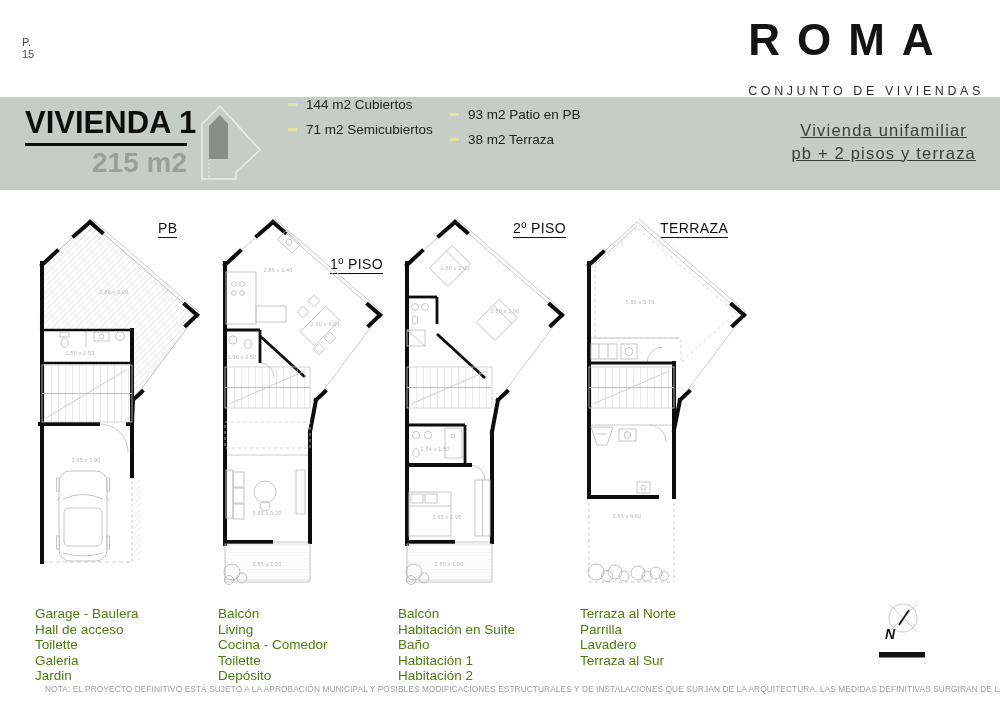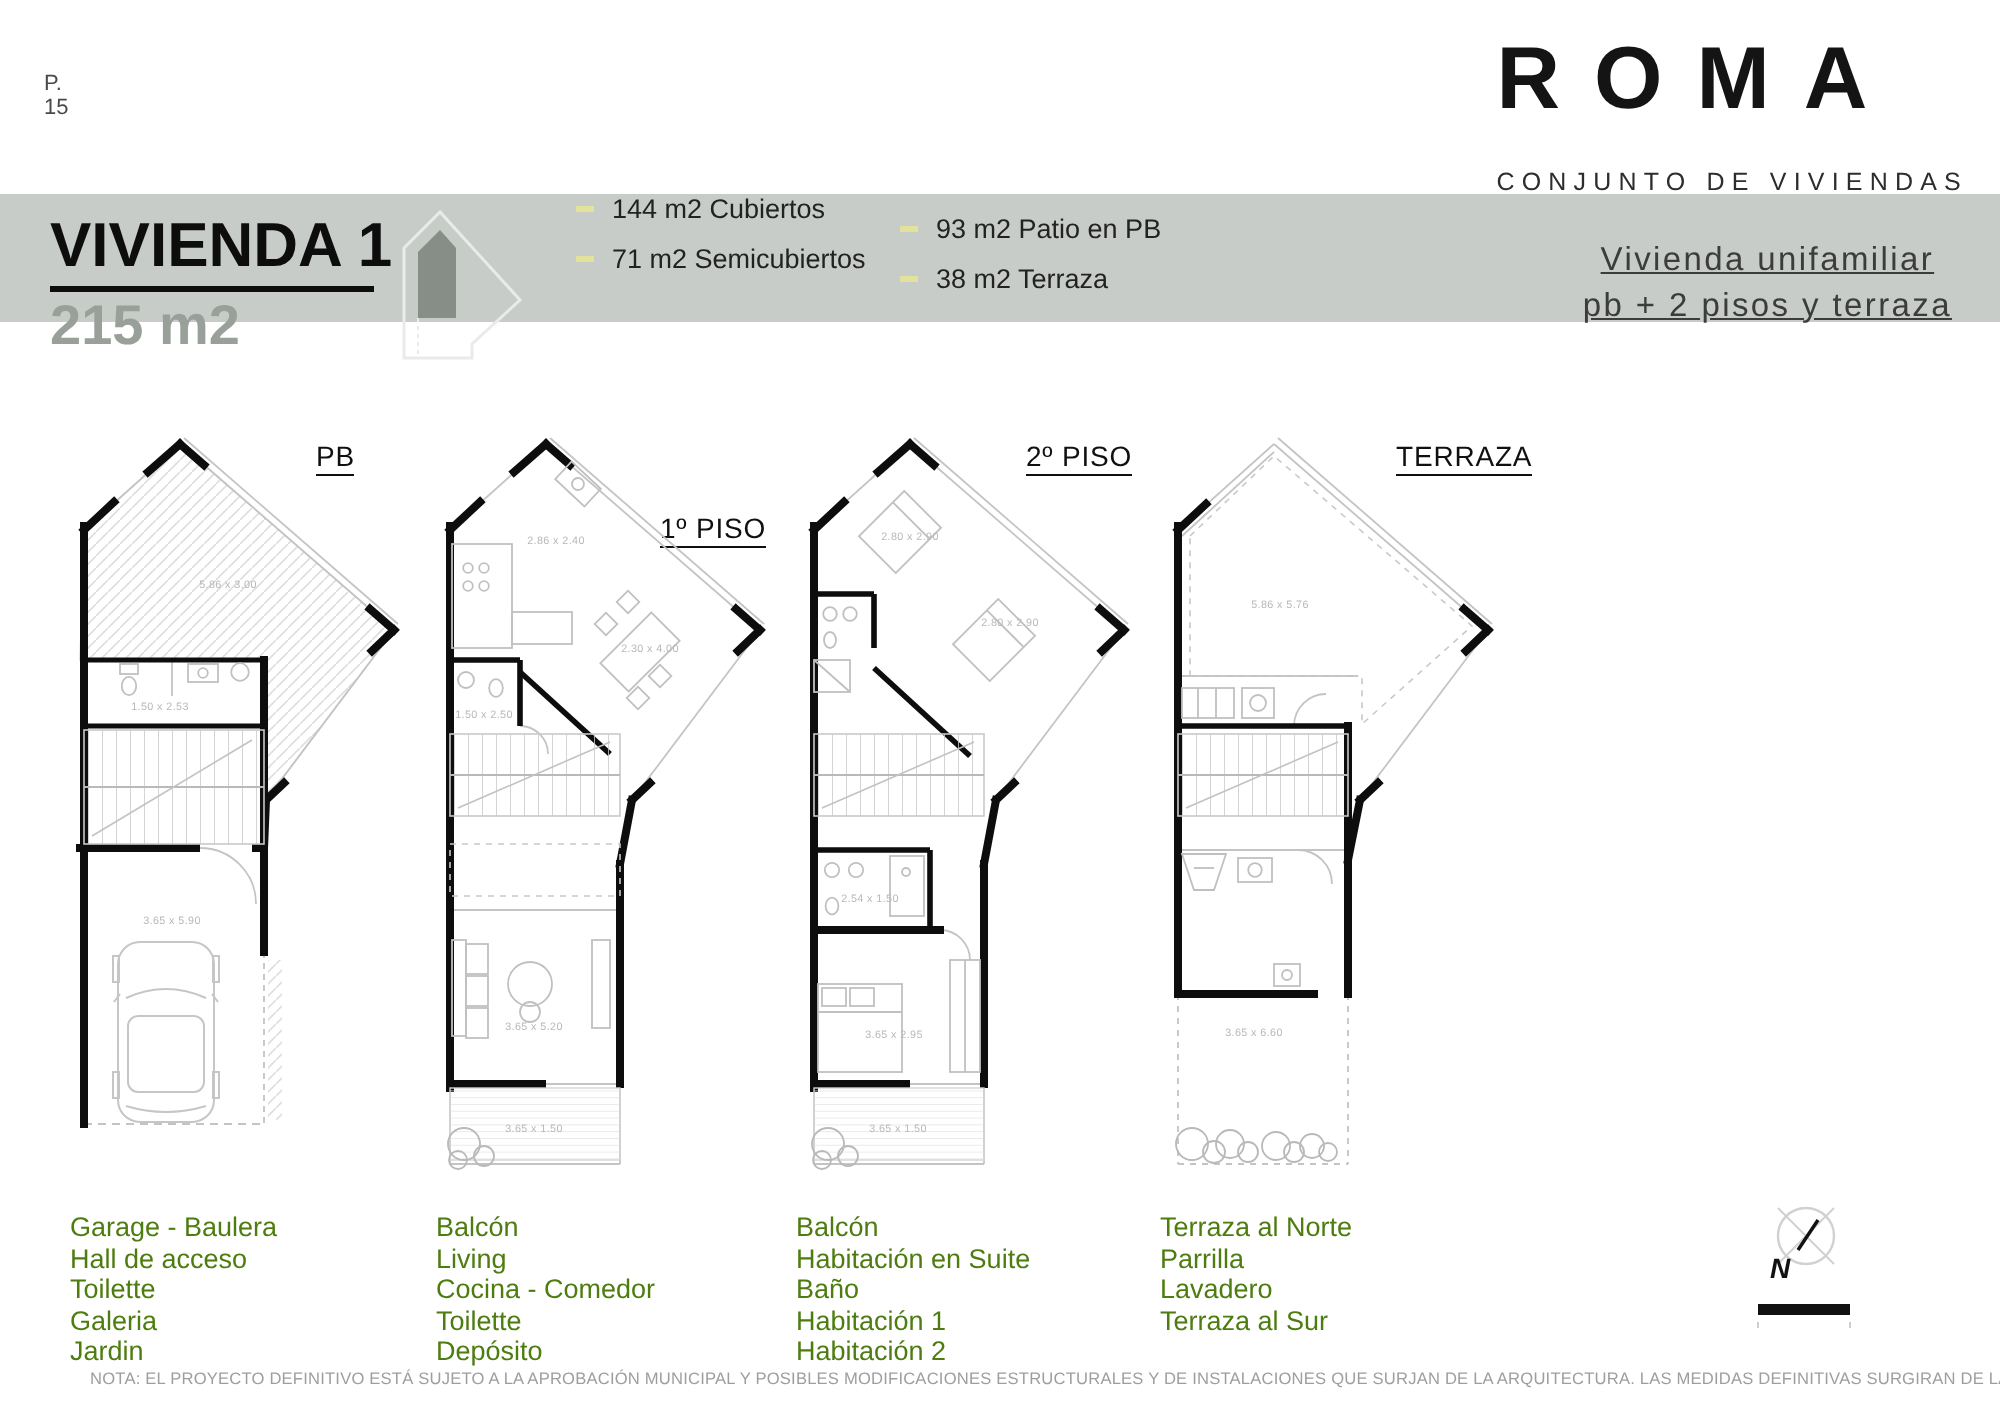--- a/index.html
+++ b/index.html
@@ -2,38 +2,38 @@
 <html><head>
 <meta charset="utf-8">
 <style>
   html,body{margin:0;padding:0;}
   body{width:1000px;height:707px;position:relative;background:#ffffff;overflow:hidden;
        font-family:"Liberation Sans",sans-serif;color:#111;}
   .page-num{position:absolute;left:22px;top:36px;font-size:11px;line-height:12px;color:#4a4a4a;}
   .brand{position:absolute;right:16px;top:18px;text-align:left;}
   .brand-name{font-size:44px;font-weight:bold;letter-spacing:17px;color:#141414;white-space:nowrap;line-height:44px;}
   .brand-sub{font-size:12.5px;letter-spacing:3.6px;color:#2d2d2d;margin-top:22px;white-space:nowrap;}
-  .band{position:absolute;left:0;top:97px;width:1000px;height:64px;background:#c8ccc8;}
+  .band{position:absolute;left:0;top:97px;width:1000px;height:93px;background:#c8ccc8;}
   .title-block{position:absolute;left:25px;top:8px;width:162px;}
   .title{font-size:31px;font-weight:bold;color:#0d0d0d;border-bottom:3px solid #0d0d0d;padding-bottom:2px;white-space:nowrap;}
-  .area{font-size:28px;font-weight:bold;color:#99a099;margin-top:1px;}
+  .area{font-size:28px;font-weight:bold;color:#99a099;text-align:right;margin-top:1px;}
   .site-icon{position:absolute;left:196px;top:5px;}
   .bullets{position:absolute;top:0;height:89px;display:flex;flex-direction:column;justify-content:flex-start;gap:10px;}
   .bul-col1{left:288px;}
   .bul-col2{left:450px;margin-top:10px;}
   .bullet{display:flex;align-items:center;font-size:13.5px;color:#222;white-space:nowrap;}
   .dash{width:9px;height:3px;background:#e2e29c;margin-right:9px;flex:none;}
   .desc{position:absolute;right:24px;top:0;height:89px;display:flex;flex-direction:column;justify-content:center;
         text-align:center;font-size:16.5px;color:#3c3c3c;letter-spacing:1.2px;line-height:23px;white-space:nowrap;text-decoration:underline;}
   .plan-label{position:absolute;font-size:14px;letter-spacing:.4px;color:#101010;border-bottom:1.5px solid #101010;
         padding-bottom:1px;white-space:nowrap;}
   .pl-0{left:158px;top:220px;}
   .pl-1{left:330px;top:220px;margin-top:36px;}
   .pl-2{left:513px;top:220px;}
-  .pl-3{left:698px;top:220px;}
+  .pl-3{left:660px;top:220px;}
   .plan-svg{position:absolute;top:212px;}
   .ps-0{left:30px;} .ps-1{left:213px;} .ps-2{left:395px;} .ps-3{left:577px;}
   .rooms{position:absolute;top:606px;font-size:13.5px;line-height:15.5px;color:#4d7c0f;white-space:nowrap;}
   .rl-0{left:35px;} .rl-1{left:218px;} .rl-2{left:398px;} .rl-3{left:580px;}
   .compass{position:absolute;left:876px;top:598px;}
   .note{position:absolute;left:45px;top:684px;font-size:8.3px;letter-spacing:.1px;color:#9e9e9e;white-space:nowrap;}
   .dim{font:5.4px "Liberation Sans",sans-serif;fill:#b9b9b9;letter-spacing:.2px;text-anchor:middle;stroke:none;}
 </style>
 </head>
 <body>

